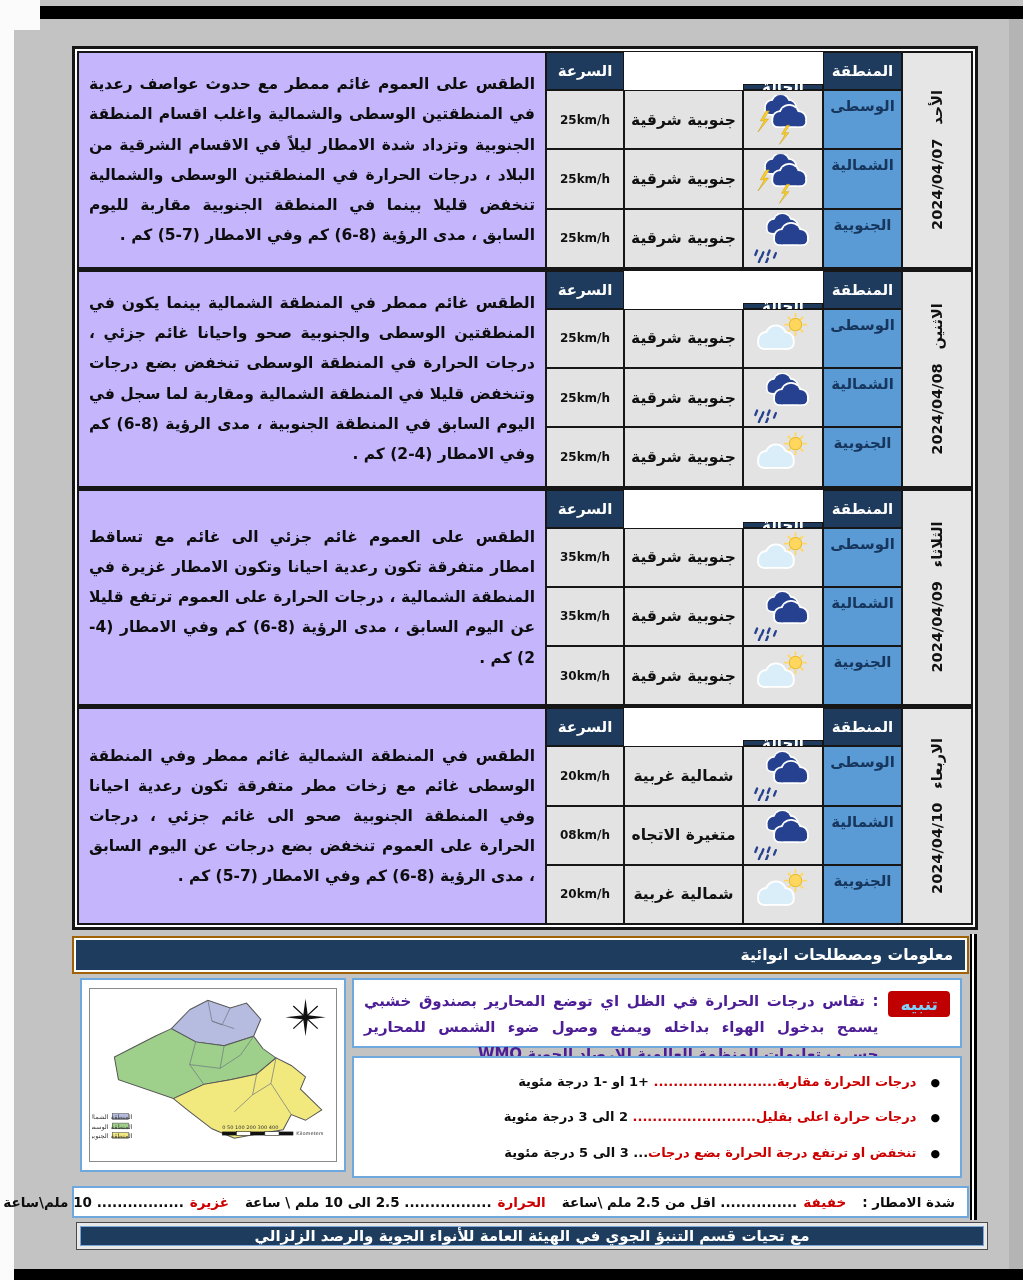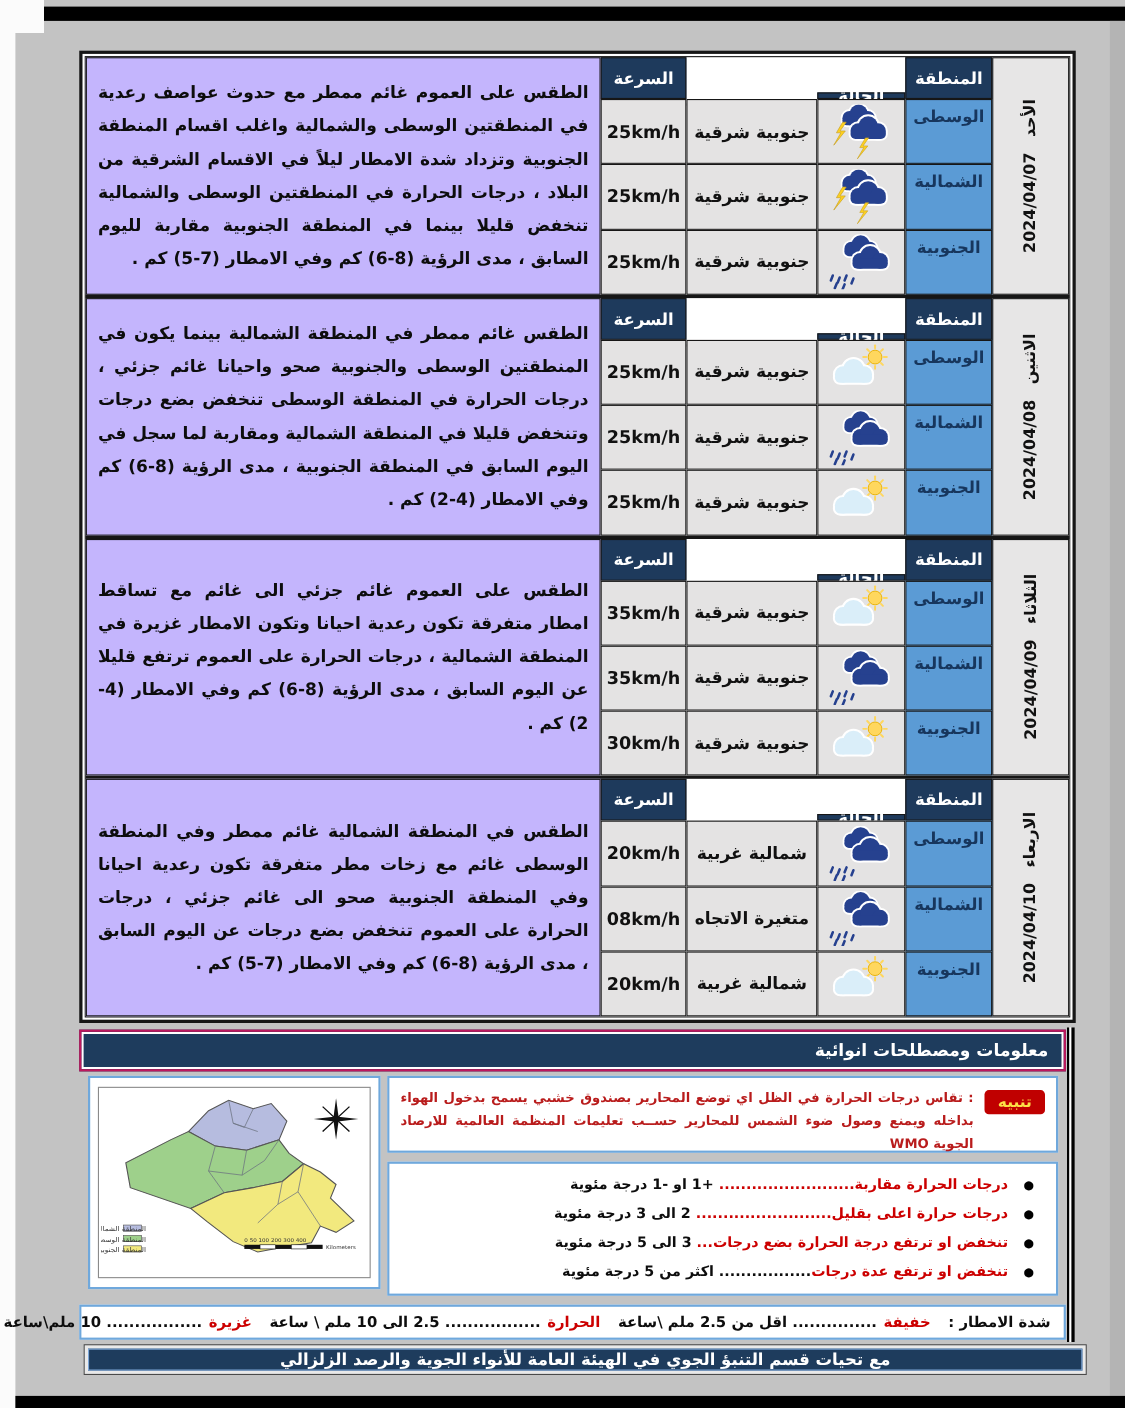--- a/index.html
+++ b/index.html
@@ -41,47 +41,47 @@
     align-items:center;justify-content:center;min-width:0;min-height:0;background:var(--row-gray);}
   .th{background:var(--header-navy);color:#fff;font-weight:700;font-size:15px;}
   .c-date{grid-area:1/1/5/2;background:var(--date-gray);}
   .c-desc{grid-area:1/6/5/7;background:#c4b5fd;padding:6px 10px;}
   .h-region{grid-area:1/2;} .h-cond{grid-area:1/3;margin-top:32px;} .h-wind{grid-area:1/4;margin-top:42px;} .h-speed{grid-area:1/5;}
   .r1-region{grid-area:2/2;} .r1-cond{grid-area:2/3;} .r1-wind{grid-area:2/4;} .r1-speed{grid-area:2/5;}
   .r2-region{grid-area:3/2;} .r2-cond{grid-area:3/3;} .r2-wind{grid-area:3/4;} .r2-speed{grid-area:3/5;}
   .r3-region{grid-area:4/2;} .r3-cond{grid-area:4/3;} .r3-wind{grid-area:4/4;} .r3-speed{grid-area:4/5;}
   .region{background:var(--region-blue);color:#17365d;font-weight:700;font-size:15px;align-items:flex-start;padding-top:6px;}
   .wind{font-weight:700;font-size:15.5px;color:#111;}
-  .speed{font-weight:700;font-size:16px;color:#111;direction:ltr;}
+  .speed{font-weight:700;font-size:12px;color:#111;direction:ltr;}
   .desc-text{font-size:15.5px;font-weight:700;color:#0d0d0d;line-height:1.95;
     text-align:justify;width:100%;}
   .rot{transform:rotate(-90deg);white-space:nowrap;display:flex;gap:14px;direction:rtl;
     font-weight:700;font-size:14.5px;color:#111;}
   .wicon{width:66px;height:50px;display:block;}
   .wicon svg{width:66px;height:50px;display:block;}
 
   
   .title-bar{position:absolute;left:72px;top:936px;width:897px;height:38px;box-sizing:border-box;
-    background:var(--navy-bar);border:2px solid #be185d;box-shadow:inset 0 0 0 2px #fff;
+    background:var(--navy-bar);border:2px solid #a16207;box-shadow:inset 0 0 0 2px #fff;
     color:#fff;font-weight:700;font-size:15.5px;display:flex;align-items:center;
     padding:0 14px;direction:rtl;}
   .v-line{position:absolute;left:970px;top:934px;width:2px;height:286px;background:#fff;
     border-right:3px solid #000;border-left:2px solid #000;}
 
   .map-box{position:absolute;left:80px;top:978px;width:266px;height:194px;box-sizing:border-box;
     background:#fff;border:2px solid var(--box-border-blue);display:flex;align-items:center;justify-content:center;}
   .map-frame{border:1px solid #8a8a8a;width:246px;height:172px;background:#fff;}
   .map-frame svg{display:block;width:244px;height:170px;}
 
   .notice-box{position:absolute;left:352px;top:978px;width:610px;height:70px;box-sizing:border-box;
     background:#fff;border:2px solid var(--box-border-blue);display:flex;direction:rtl;
     align-items:flex-start;gap:10px;padding:8px 10px;}
-  .badge{background:var(--badge-red);color:#fde047;font-size:14px;font-weight:700;
+  .badge{background:var(--badge-red);color:#7dd3fc;font-size:17px;font-weight:700;
     padding:3px 12px;border-radius:4px;margin-top:3px;flex:0 0 auto;}
-  .notice-text{font-size:12px;font-weight:700;color:#b91c1c;line-height:1.75;text-align:justify;}
+  .notice-text{font-size:15px;font-weight:700;color:#4c1d95;line-height:1.75;text-align:justify;}
 
   .terms-box{position:absolute;left:352px;top:1056px;width:610px;height:122px;box-sizing:border-box;
     background:#fff;border:2px solid var(--box-border-blue);display:flex;flex-direction:column;
     justify-content:space-around;padding:6px 20px;direction:rtl;}
   .term{font-size:13px;font-weight:700;color:#0d0d0d;white-space:nowrap;}
   .term .bullet{color:#000;margin-left:14px;font-size:11px;}
   .term .t-label{color:var(--label-red);}
   .term .t-dots{color:var(--label-red);letter-spacing:1px;}
   .term:last-child .t-dots{color:#0d0d0d;}
   .term .t-value{color:#0d0d0d;}
@@ -758,23 +758,20 @@
 
   <div class="terms-box">
     <div class="term">
       <span class="bullet">●</span><span class="t-label">درجات الحرارة مقاربة</span><span class="t-dots">.........................</span> <span class="t-value">+1  او  -1 درجة مئوية</span>
     </div>
     <div class="term">
       <span class="bullet">●</span><span class="t-label">درجات حرارة اعلى بقليل</span><span class="t-dots">.........................</span> <span class="t-value">2  الى  3 درجة مئوية</span>
     </div>
     <div class="term">
       <span class="bullet">●</span><span class="t-label">تنخفض او ترتفع درجة الحرارة بضع درجات</span><span class="t-dots">...</span> <span class="t-value">3  الى  5 درجة مئوية</span>
-    </div>
-    <div class="term">
-      <span class="bullet">●</span><span class="t-label">تنخفض او ترتفع عدة درجات</span><span class="t-dots">.................</span> <span class="t-value">اكثر من  5 درجة مئوية</span>
     </div>
   </div>
 
   <div class="rain-bar">
     <span>شدة الامطار :</span>
     <span class="rain-seg">
       <span class="level-name">خفيفة</span>
       <span>............... اقل من 2.5  ملم \ساعة</span>
     </span>
     <span class="rain-seg">

